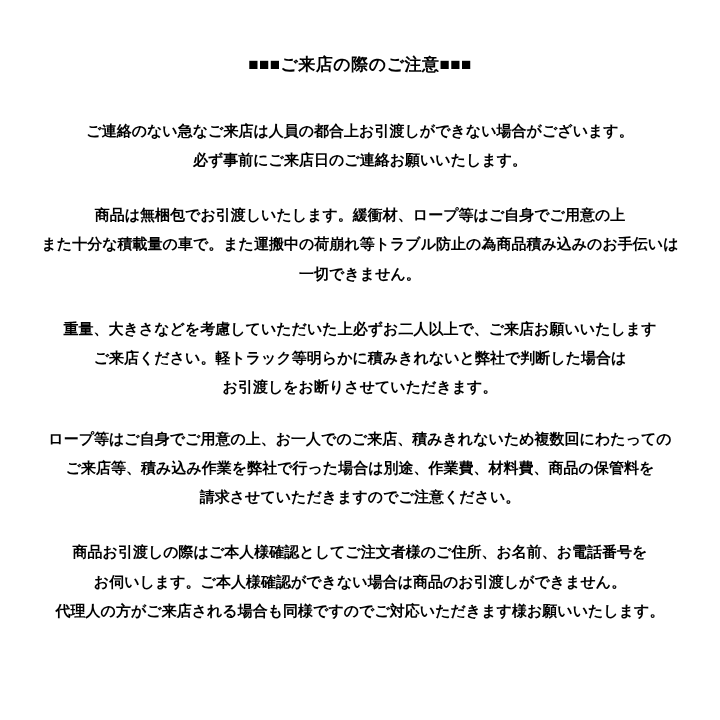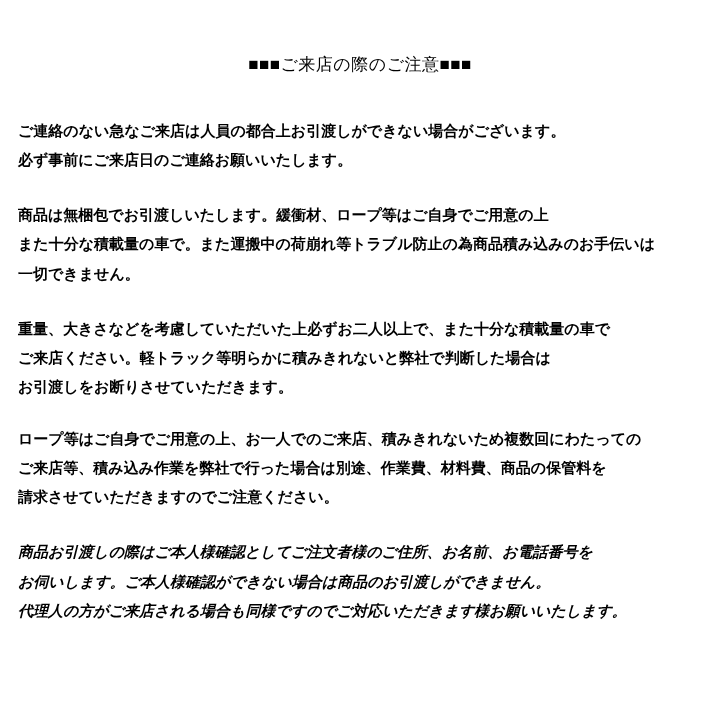--- a/index.html
+++ b/index.html
@@ -18,59 +18,59 @@
     width: 720px;
     height: 720px;
     box-sizing: border-box;
     padding: 52px 18px 20px 18px;
     display: flex;
     flex-direction: column;
     align-items: center;
   }
   .notice-title {
     font-size: 17px;
-    font-weight: normal;
+    font-weight: bold;
     letter-spacing: 0.5px;
     text-align: right;
     line-height: 1.5;
     margin: 0 0 38px 0;
     white-space: nowrap;
   }
   .para {
     font-size: 15px;
     font-weight: bold;
     line-height: 1.95;
+    text-align: center;
     margin: 0 0 26px 0;
     width: 100%;
     max-width: 700px;
     white-space: pre-line;
   }
   .para.last {
     margin-bottom: 0;
-    font-style: italic;
   }
   .para.gap-small {
     margin-bottom: 22px;
   }
 </style>
 </head>
 <body>
 
 <div class="page">
 
   <h1 class="notice-title">■■■ご来店の際のご注意■■■</h1>
 
   <p class="para">ご連絡のない急なご来店は人員の都合上お引渡しができない場合がございます。
 必ず事前にご来店日のご連絡お願いいたします。</p>
 
   <p class="para">商品は無梱包でお引渡しいたします。緩衝材、ロープ等はご自身でご用意の上
 また十分な積載量の車で。また運搬中の荷崩れ等トラブル防止の為商品積み込みのお手伝いは
 一切できません。</p>
 
-  <p class="para gap-small">重量、大きさなどを考慮していただいた上必ずお二人以上で、また十分な積載量の車で
+  <p class="para gap-small">重量、大きさなどを考慮していただいた上必ずお二人以上で、ご来店お願いいたします
 ご来店ください。軽トラック等明らかに積みきれないと弊社で判断した場合は
 お引渡しをお断りさせていただきます。</p>
 
   <p class="para">ロープ等はご自身でご用意の上、お一人でのご来店、積みきれないため複数回にわたっての
 ご来店等、積み込み作業を弊社で行った場合は別途、作業費、材料費、商品の保管料を
 請求させていただきますのでご注意ください。</p>
 
   <p class="para last">商品お引渡しの際はご本人様確認としてご注文者様のご住所、お名前、お電話番号を
 お伺いします。ご本人様確認ができない場合は商品のお引渡しができません。
 代理人の方がご来店される場合も同様ですのでご対応いただきます様お願いいたします。</p>

